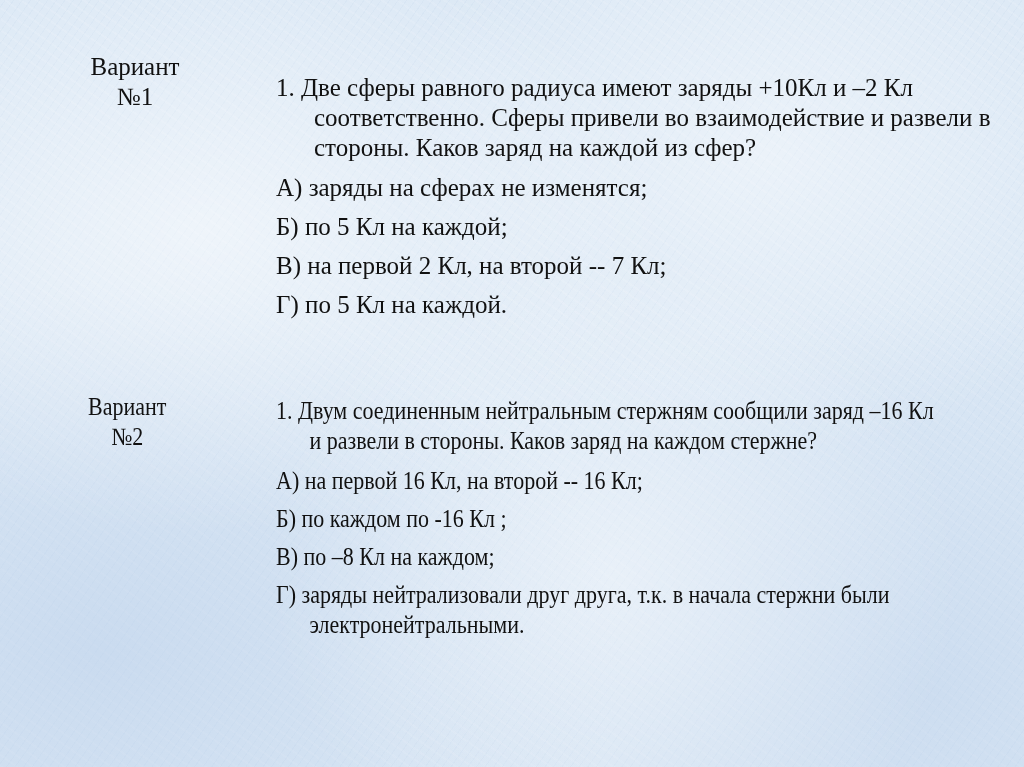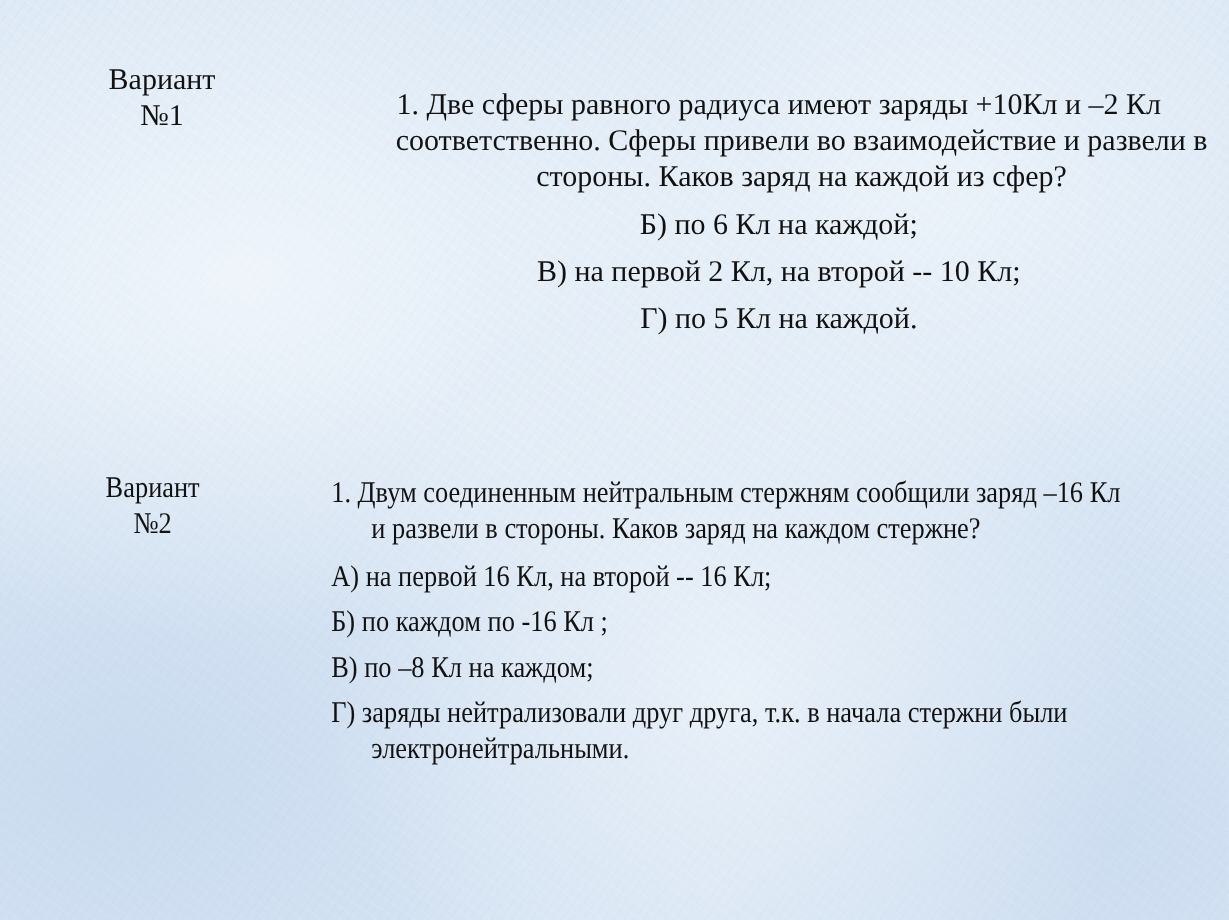--- a/index.html
+++ b/index.html
@@ -16,38 +16,39 @@
       repeating-linear-gradient(-55deg, rgba(170,195,225,0.12) 0px, rgba(170,195,225,0.12) 1px, rgba(0,0,0,0) 1px, rgba(0,0,0,0) 7px);
     font-family:"Liberation Serif", "DejaVu Serif", serif;
     color:#111;
   }
   .variant-label {
     position:absolute; font-size:25px; line-height:30px; text-align:center;
   }
   .v1-label { left:70px; top:52px; width:130px; }
   .v2-label { left:70px; top:392px; width:130px; transform:scaleX(0.88); transform-origin:left top; }
   .qblock { position:absolute; font-size:25px; line-height:30px; }
-  .q1 { left:289px; top:73px; width:720px;text-align:center; }
+  .q1 { left:276px; top:73px; width:720px; }
   .q2 { left:276px; top:396px; width:760px; transform:scaleX(0.88); transform-origin:left top; }
   .stem { padding-left:38px; text-indent:-38px; margin-bottom:10px; }
   .opt { padding-left:38px; text-indent:-38px; margin-bottom:8px; }
   .q1 .opt { margin-bottom:9px; }
 </style>
 </head>
 <body>
 
 <div class="variant-label v1-label">
   <div>Вариант</div>
   <div>№1</div>
 </div>
 
 <div class="qblock q1">
   <div class="stem">1. Две сферы равного радиуса имеют заряды +10Кл и –2 Кл соответственно. Сферы привели во взаимодействие и развели в стороны. Каков заряд на каждой из сфер?</div>
-  <div class="opt">Б) по 6 Кл на каждой;</div>
-  <div class="opt">В) на первой 2 Кл, на второй  -- 10 Кл;</div>
+  <div class="opt">А) заряды на сферах  не изменятся;</div>
+  <div class="opt">Б) по 5 Кл на каждой;</div>
+  <div class="opt">В) на первой 2 Кл, на второй  -- 7 Кл;</div>
   <div class="opt">Г) по 5 Кл на каждой.</div>
 </div>
 
 <div class="variant-label v2-label">
   <div>Вариант</div>
   <div>№2</div>
 </div>
 
 <div class="qblock q2">
   <div class="stem">1. Двум соединенным нейтральным стержням сообщили  заряд –16 Кл и развели в стороны. Каков заряд на каждом стержне?</div>

